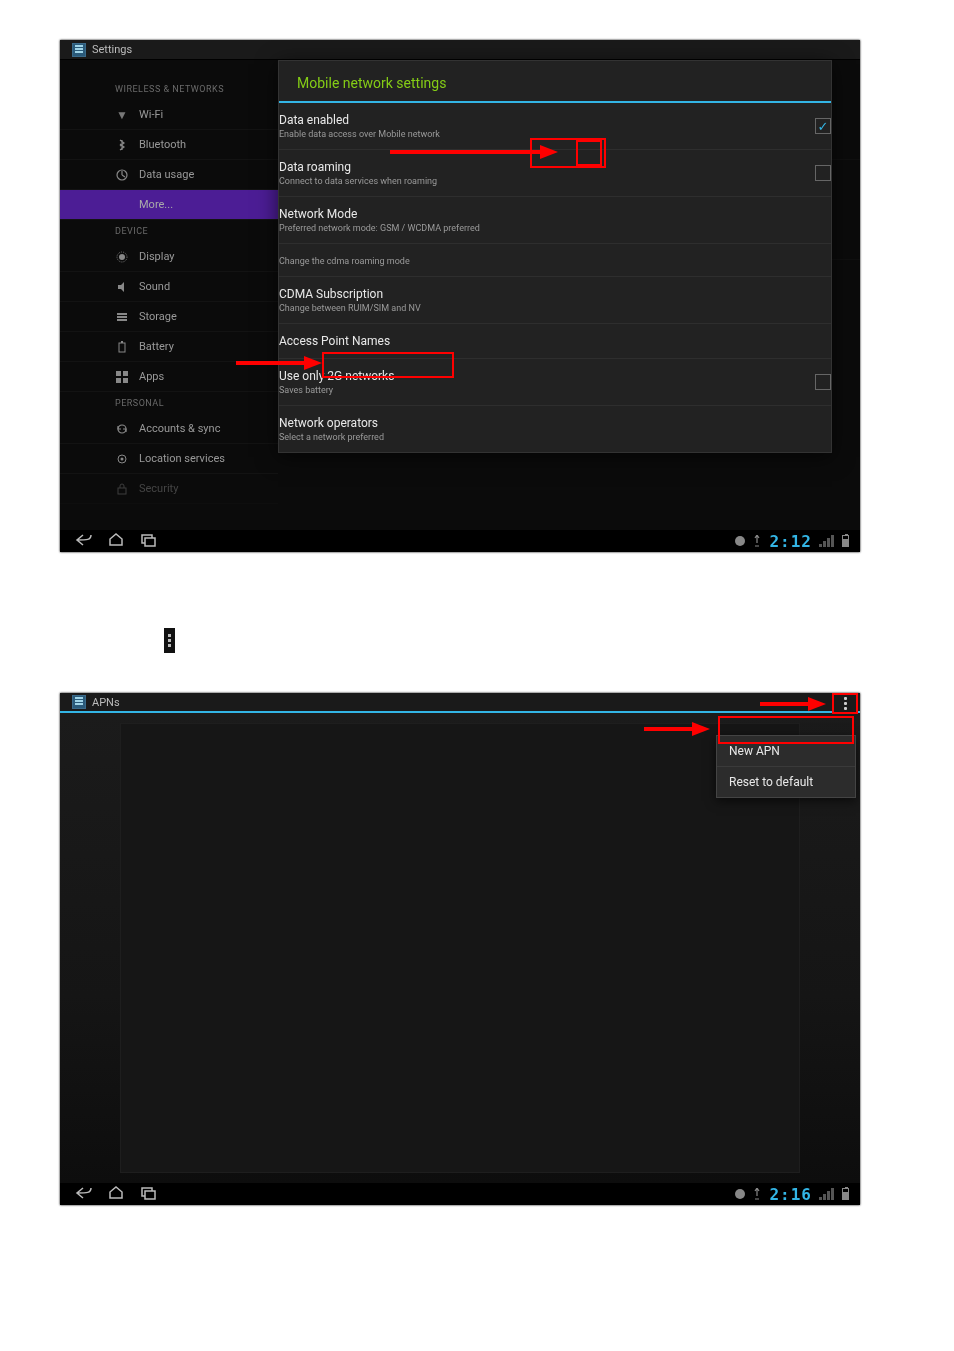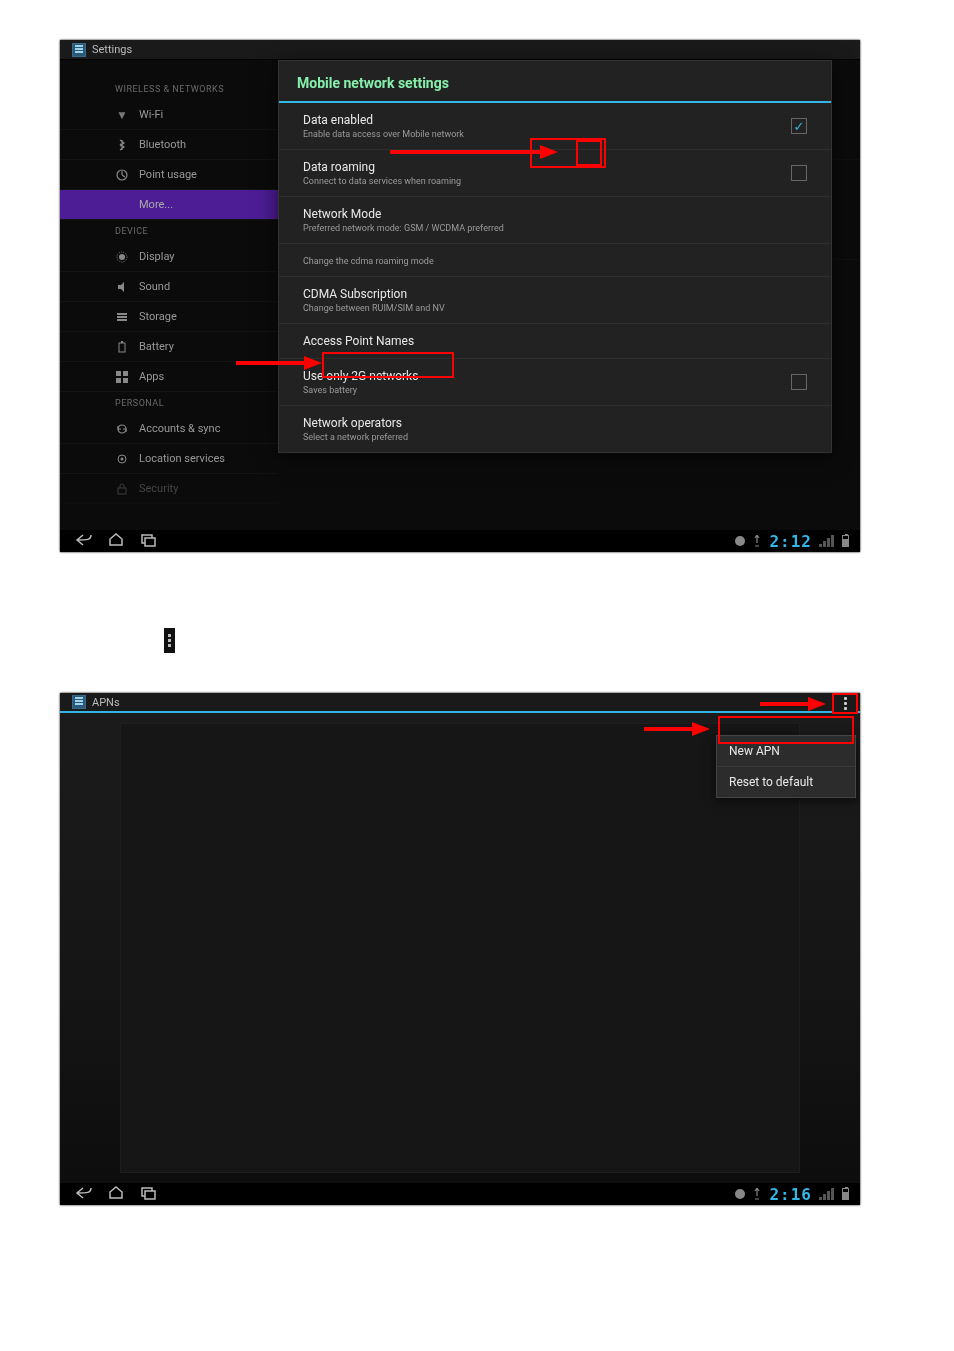--- a/index.html
+++ b/index.html
@@ -78,28 +78,28 @@
   }
   .dialog {
     position:absolute;
     top:0; left:0; right:28px;
     background: #222;
     border:1px solid #333;
     box-shadow: 0 4px 20px rgba(0,0,0,0.6);
     padding: 0;
   }
   .dialog-title {
-    color:#86efac;
+    color:#84cc16;
     font-size: 14px;
-    font-weight: 700;
+    font-weight: 400;
     padding: 14px 18px 10px 18px;
     border-bottom: 2px solid #33b5e5;
   }
   .dlg-item {
-    padding: 10px 24px;
+    padding: 10px 0;
     border-bottom: 1px solid #2e2e2e;
     display:flex;
     align-items:center;
     justify-content:flex-end;
   }
   .dlg-item:last-child{border-bottom:none;}
   .dlg-text { flex:1; }
   .dlg-label { color:#e8e8e8; font-size: 12px; }
   .dlg-sub { color:#9a9a9a; font-size: 9px; margin-top:2px; }
   .dlg-check {
@@ -269,21 +269,21 @@
         </span>
         <span>Bluetooth</span>
       </div>
       <div class="side-item">
         <span class="side-icon">
           <svg width="12" height="12" viewBox="0 0 12 12">
               <circle cx="6" cy="6" r="5" stroke="#888" stroke-width="1.2" fill="none"></circle>
               <path d="M6 6 L6 2 M6 6 L9 8" stroke="#888" stroke-width="1.2" fill="none"></path>
             </svg>
         </span>
-        <span>Point usage</span>
+        <span>Data usage</span>
       </div>
       <div class="side-item active">
         <span class="side-icon"></span>
         <span>More...</span>
       </div>
 
       <div class="section-header">DEVICE</div>
       <div class="side-item">
         <span class="side-icon">
           <svg width="12" height="12" viewBox="0 0 12 12">

